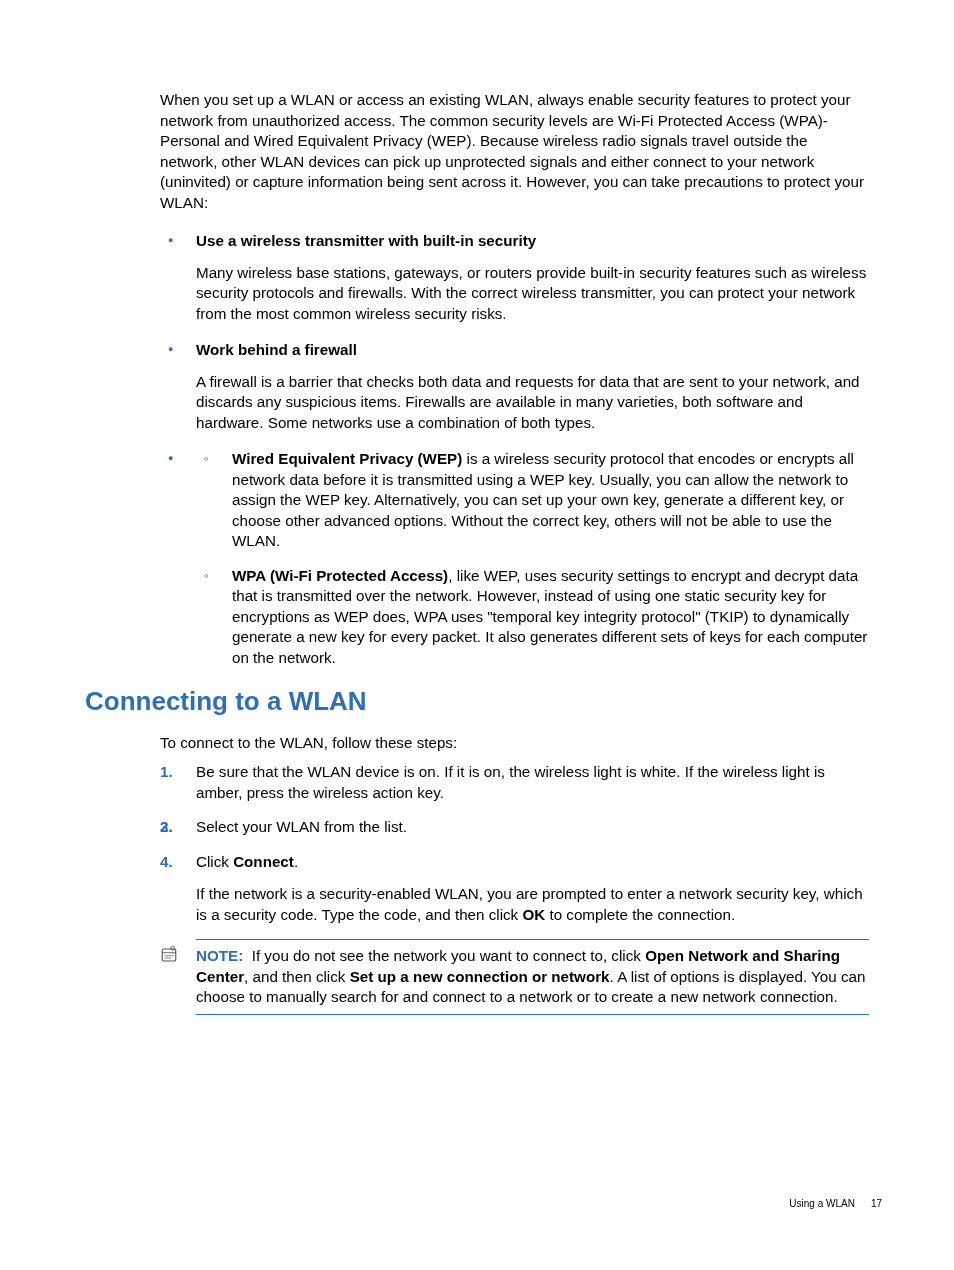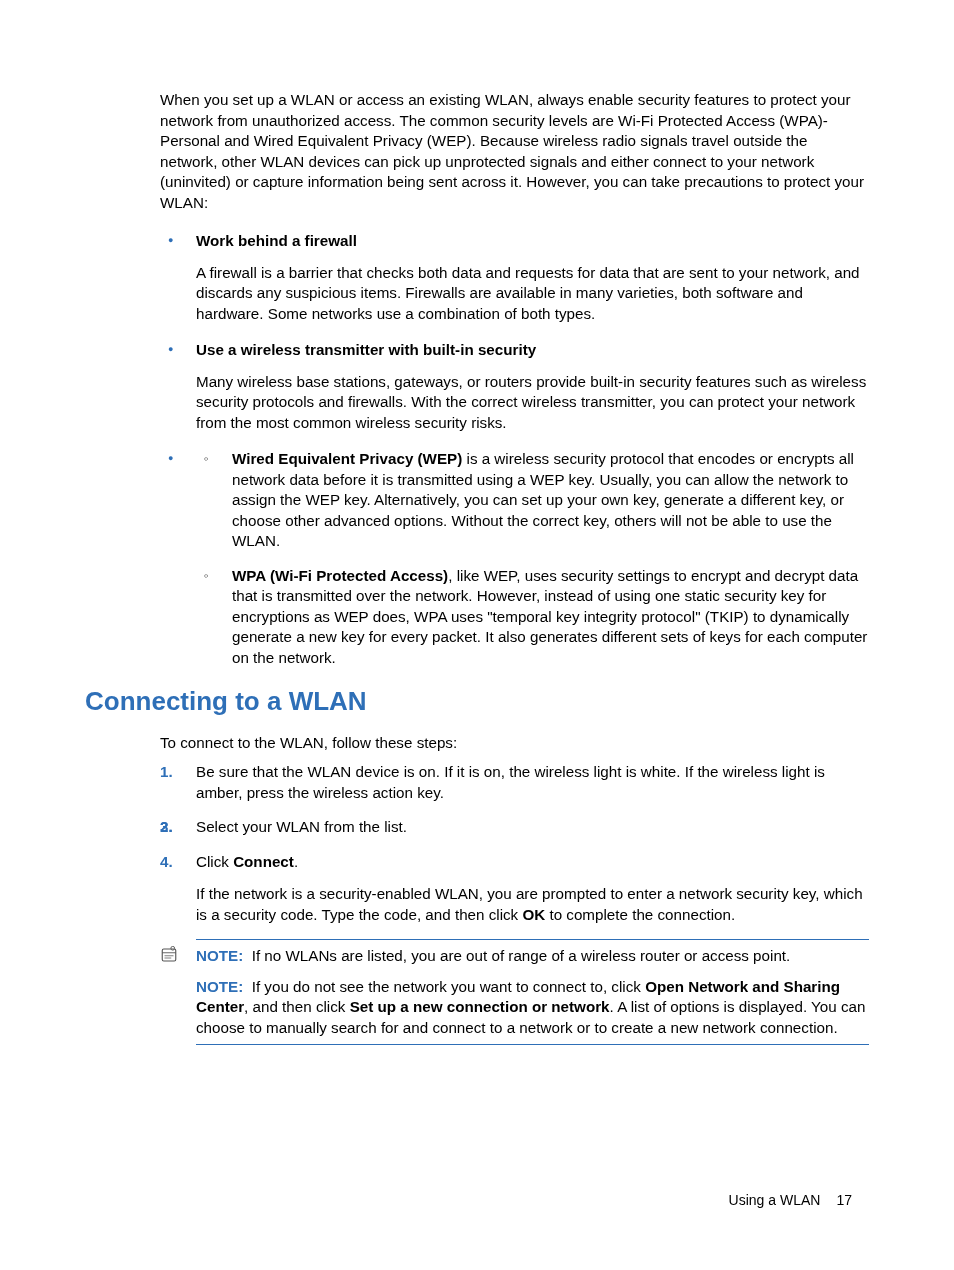--- a/index.html
+++ b/index.html
@@ -123,40 +123,40 @@
     .note-row:last-child {
       margin-bottom: 0;
     }
     .note-label {
       color: #2e6fb7;
       font-weight: bold;
     }
     .footer {
       position: absolute;
       bottom: 60px;
-      right: 102px;
-      font-size: 14px;
+      right: 72px;
+      font-size: 10px;
     }
     .footer-section {
       margin-right: 16px;
     }
   </style>
 </head>
 <body>
 
 <p class="intro-text">When you set up a WLAN or access an existing WLAN, always enable security features to protect your network from unauthorized access. The common security levels are Wi-Fi Protected Access (WPA)-Personal and Wired Equivalent Privacy (WEP). Because wireless radio signals travel outside the network, other WLAN devices can pick up unprotected signals and either connect to your network (uninvited) or capture information being sent across it. However, you can take precautions to protect your WLAN:</p>
 
 <ul class="bullet-list">
   <li>
+    <div class="bullet-title">Use a wireless transmitter with built-in security</div>
+    <div class="bullet-body">Many wireless base stations, gateways, or routers provide built-in security features such as wireless security protocols and firewalls. With the correct wireless transmitter, you can protect your network from the most common wireless security risks.</div>
+  </li>
+  <li>
     <div class="bullet-title">Work behind a firewall</div>
     <div class="bullet-body">A firewall is a barrier that checks both data and requests for data that are sent to your network, and discards any suspicious items. Firewalls are available in many varieties, both software and hardware. Some networks use a combination of both types.</div>
-  </li>
-  <li>
-    <div class="bullet-title">Use a wireless transmitter with built-in security</div>
-    <div class="bullet-body">Many wireless base stations, gateways, or routers provide built-in security features such as wireless security protocols and firewalls. With the correct wireless transmitter, you can protect your network from the most common wireless security risks.</div>
   </li>
   <li>
     <ul class="sub-bullet-list">
       <li>
         <div class="sub-item">
           <span class="bold">Wired Equivalent Privacy (WEP)</span><span> is a wireless security protocol that encodes or encrypts all network data before it is transmitted using a WEP key. Usually, you can allow the network to assign the WEP key. Alternatively, you can set up your own key, generate a different key, or choose other advanced options. Without the correct key, others will not be able to use the WLAN.</span>
         </div>
       </li>
       <li>
         <div class="sub-item">
@@ -197,23 +197,20 @@
     <span class="note-icon">
       <svg viewBox="0 0 24 24" width="18" height="18">
         <rect x="3" y="4" width="18" height="16" rx="2" fill="none" stroke="#555" stroke-width="1.5"></rect>
         <line x1="3" y1="9" x2="21" y2="9" stroke="#555" stroke-width="1.2"></line>
         <line x1="6" y1="13" x2="18" y2="13" stroke="#555" stroke-width="1"></line>
         <line x1="6" y1="16" x2="15" y2="16" stroke="#555" stroke-width="1"></line>
         <circle cx="17" cy="3" r="2.5" fill="none" stroke="#555" stroke-width="1.2"></circle>
       </svg>
     </span>
     <div class="note-row">
-      <span class="note-label">NOTE:</span>&nbsp;&nbsp;<span>If no WLANs are listed, you are out of range of a wireless router or access point.</span>
-    </div>
-    <div class="note-row">
       <span class="note-label">NOTE:</span>&nbsp;&nbsp;<span>If you do not see the network you want to connect to, click </span><span class="bold">Open Network and Sharing Center</span><span>, and then click </span><span class="bold">Set up a new connection or network</span><span>. A list of options is displayed. You can choose to manually search for and connect to a network or to create a new network connection.</span>
     </div>
   </div>
 </div>
 
 <div class="footer">
   <span class="footer-section">Using a WLAN</span><span>17</span>
 </div>
 
 </body></html>

